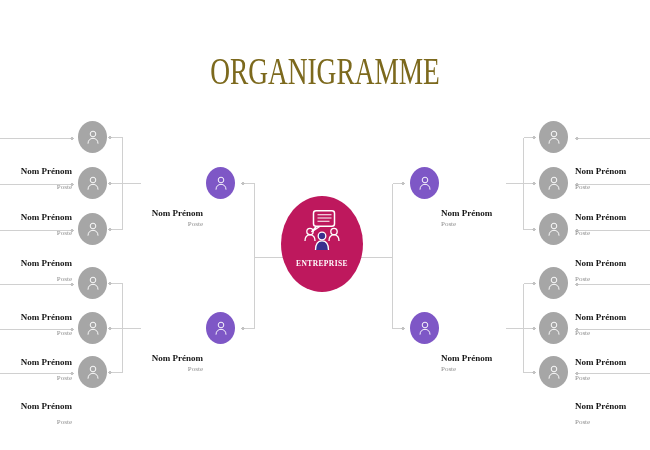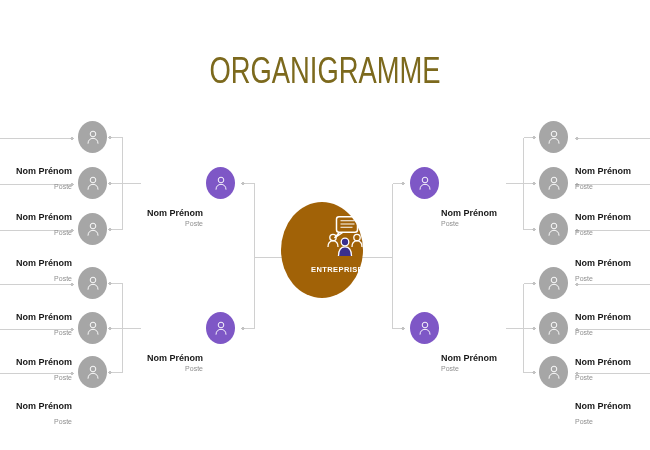--- a/index.html
+++ b/index.html
@@ -1,32 +1,32 @@
 <!DOCTYPE html>
 <html><head>
 <meta charset="utf-8">
 <style>
   html,body{margin:0;padding:0;background:#fff;}
   .canvas{position:relative;width:650px;height:440px;background:#ffffff;overflow:hidden;
-          font-family:Liberation Sans, sans-serif;}
+          font-family:Liberation Serif, serif;}
   .title{position:absolute;top:50px;left:0;width:650px;text-align:center;
          font-size:37px;font-weight:400;color:#7c691d;transform:scaleX(.74);letter-spacing:0;}
   .overlay{position:absolute;left:0;top:0;pointer-events:none;}
   .avatar{position:absolute;width:29px;height:32px;border-radius:50%;
           display:flex;align-items:center;justify-content:center;}
   .avatar.gray{background:#a6a6a6;}
   .avatar.purple{background:#7e57c6;}
   .lbl{position:absolute;}
   .lbl .name{font-size:9px;font-weight:bold;color:#171717;line-height:10px;white-space:nowrap;margin-top:42px;}
   .lbl .role{font-size:7px;color:#8f8f8f;line-height:8px;}
   .lbl.align-r{text-align:right;}
   .lbl.gap .role{margin-top:7px;}
   .lbl.tight .role{margin-top:2px;}
-  .center-node{position:absolute;left:281px;top:202px;width:82px;height:96px;border-radius:50%;
-               background:#a16207;display:flex;flex-direction:column;align-items:flex-end;
+  .center-node{position:absolute;left:281px;top:196px;width:82px;height:96px;border-radius:50%;
+               background:#be185d;display:flex;flex-direction:column;align-items:center;
                padding-top:14px;box-sizing:border-box;}
   .center-label{color:#ffffff;font-size:7.5px;font-weight:bold;letter-spacing:.4px;margin-top:5px;}
 </style>
 </head>
 <body>
 
 <div class="canvas">
 
   <div class="title">ORGANIGRAMME</div>
 

